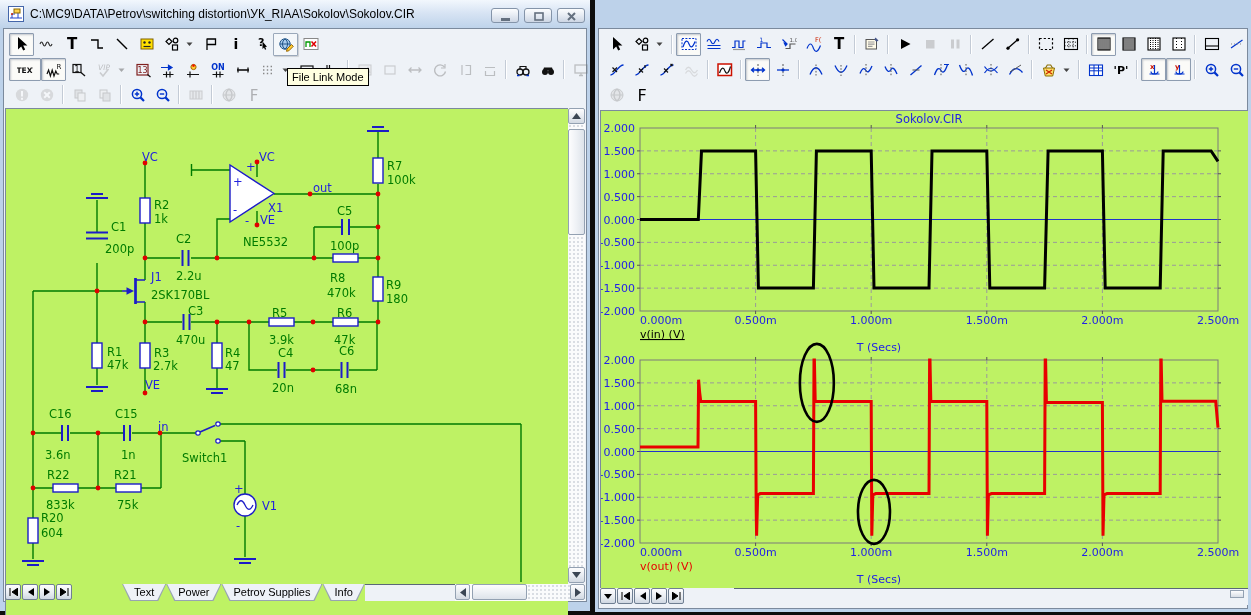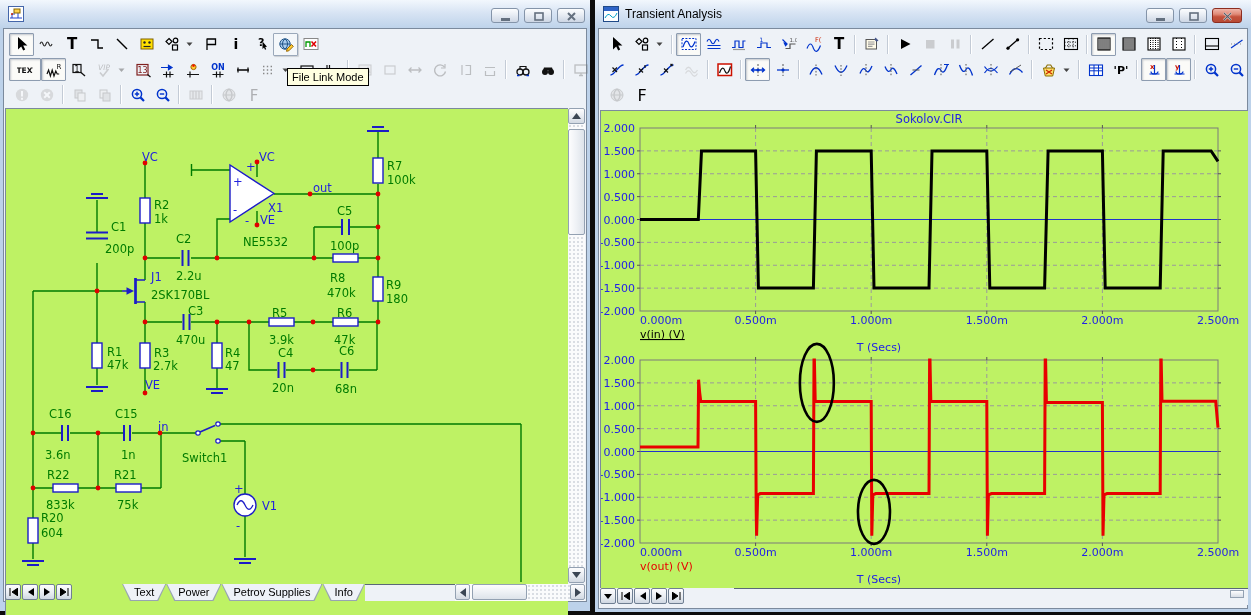--- a/index.html
+++ b/index.html
@@ -40,20 +40,21 @@
 <body>
 
 <div class="win" id="lwin" style="left:0;top:1;width:590px;height:611px;outline:1px solid #4a6residual;">
   <div class="titlebar">
     <svg style="position:absolute;left:8px;top:6px" width="16" height="16">
       <rect x="0.5" y="0.5" width="15" height="15" fill="#fff" stroke="#4466aa"></rect>
       <path d="M2 12 h12 M4 12 v-4 h3 M10 12 v-6" stroke="#2244cc" fill="none"></path>
       <rect x="6" y="3" width="6" height="4" fill="#ffd24d" stroke="#886600"></rect>
       <circle cx="4" cy="8" r="1" fill="#cc2200"></circle>
     </svg>
+    <span class="title-text">C:\MC9\DATA\Petrov\switching distortion\УК_RIAA\Sokolov\Sokolov.CIR</span>
     <div class="winbtn" style="left:491px">
       <svg width="28" height="15">
           <rect x="9" y="9" width="9" height="3" fill="#64707f"></rect>
         </svg>
     </div>
     <div class="winbtn" style="left:524px">
       <svg width="28" height="15">
           <rect x="10" y="4" width="8" height="7" fill="none" stroke="#64707f" stroke-width="1.6"></rect>
         </svg>
     </div>
@@ -516,44 +517,20 @@
               <path d="M0 0 L6 4.5 L0 9 Z" fill="#3b4654"></path>
             </svg>
           </div>
       </div>
     </div>
   </div>
   <div class="tooltip" style="left:276px;top:68px;margin-left:11px;">File Link Mode</div>
 </div>
 
 <div class="win" id="rwin" style="left:595px;top:2;width:656px;height:612px;">
-  <div class="titlebar">
-    <svg style="position:absolute;left:8px;top:6px" width="16" height="16">
-      <rect x="0.5" y="0.5" width="15" height="15" fill="#fff" stroke="#204a88"></rect>
-      <rect x="1" y="1" width="14" height="4" fill="#2e64c8"></rect>
-      <path d="M2 12 q3 -6 6 -2 q3 4 6 -3" stroke="#00a0c8" fill="none"></path>
-    </svg>
-    <span class="title-text">Transient Analysis</span>
-    <div class="winbtn" style="left:551px">
-      <svg width="28" height="15">
-          <rect x="9" y="9" width="9" height="3" fill="#64707f"></rect>
-        </svg>
-    </div>
-    <div class="winbtn" style="left:584px">
-      <svg width="28" height="15">
-          <rect x="10" y="4" width="8" height="7" fill="none" stroke="#64707f" stroke-width="1.6"></rect>
-        </svg>
-    </div>
-    <div class="winbtn red" style="left:617px;width:30px">
-      <svg width="30" height="15">
-          <path d="M11 4 L18 11 M18 4 L11 11" stroke="#f3e6e4" stroke-width="2.4"></path>
-          <path d="M11 4 L18 11 M18 4 L11 11" stroke="#5e5e66" stroke-width="1.2"></path>
-        </svg>
-    </div>
-  </div>
   <div class="client" style="left:3px;top:28px;width:650px;height:581px;">
     <div class="tbrow" id="rtb1" style="top:2px;height:26px;">
         <div class="tb">
           <svg width="16" height="16" viewBox="0 0 16 16">
             <path d="M4 1 L4 13.5 L7.2 10.6 L9.2 14.6 L11.2 13.6 L9.2 9.6 L13.4 9.4 Z" fill="#000"></path>
           </svg>
         </div>
         <div class="tb">
           <svg width="16" height="16" viewBox="0 0 16 16">
             <path d="M5 2.5 L8 5.5 L5 8.5 L2 5.5 Z" stroke="#000" stroke-width="1.2" fill="none"></path>

